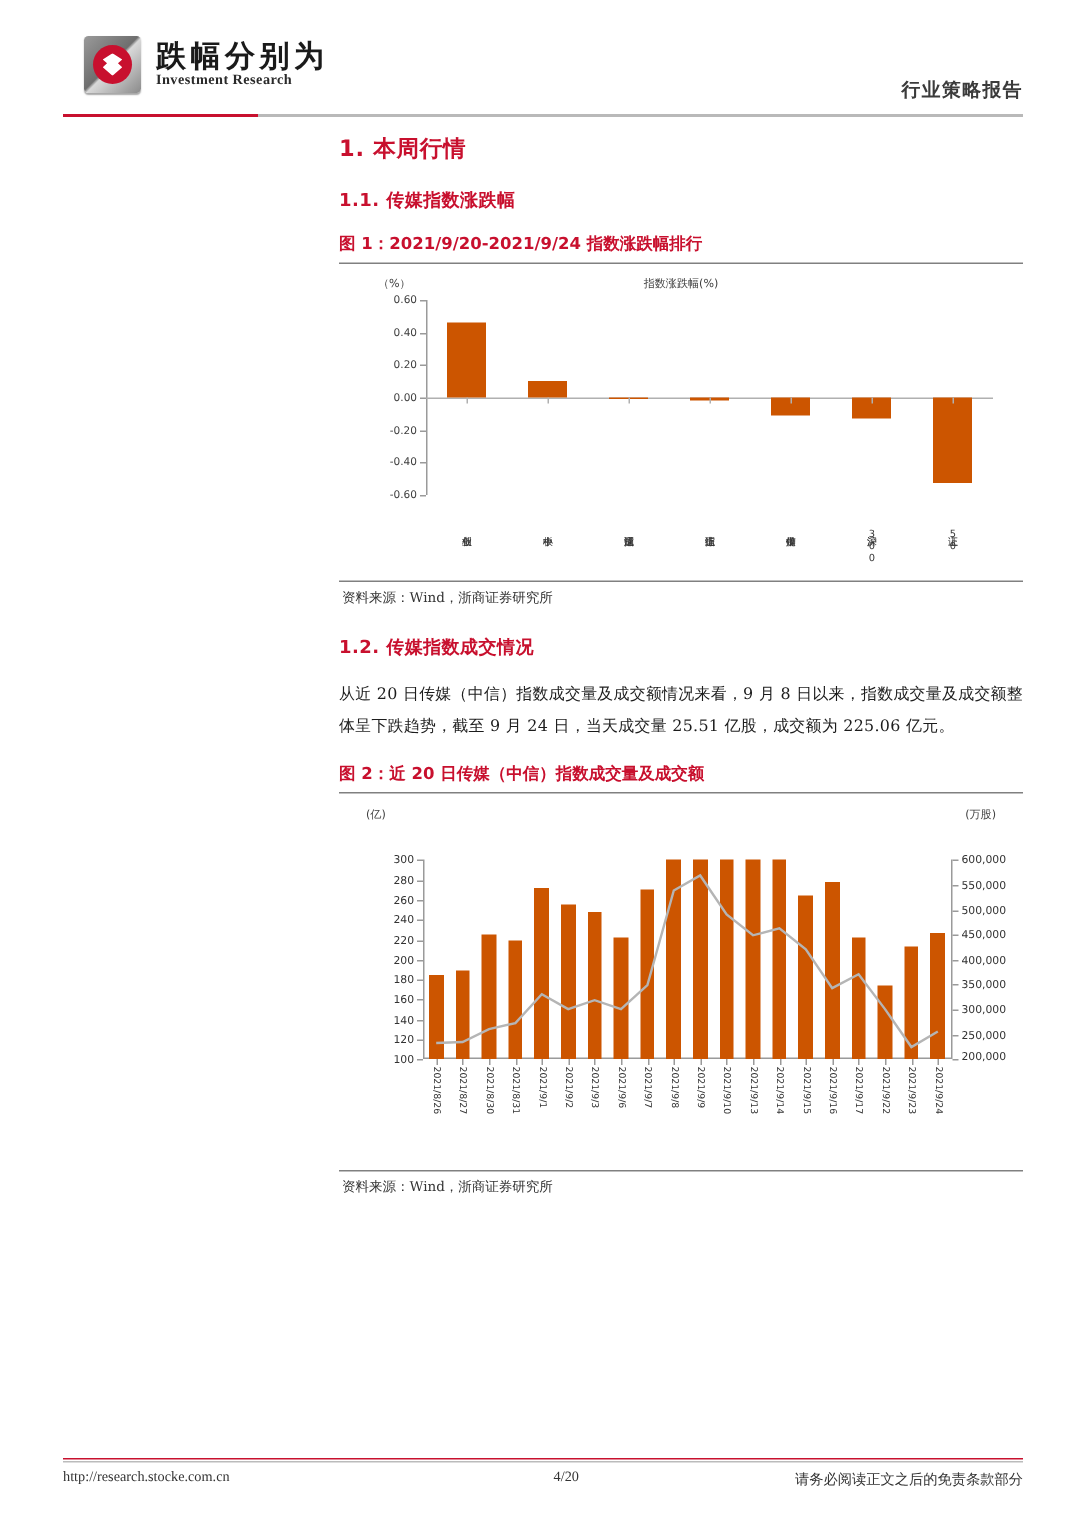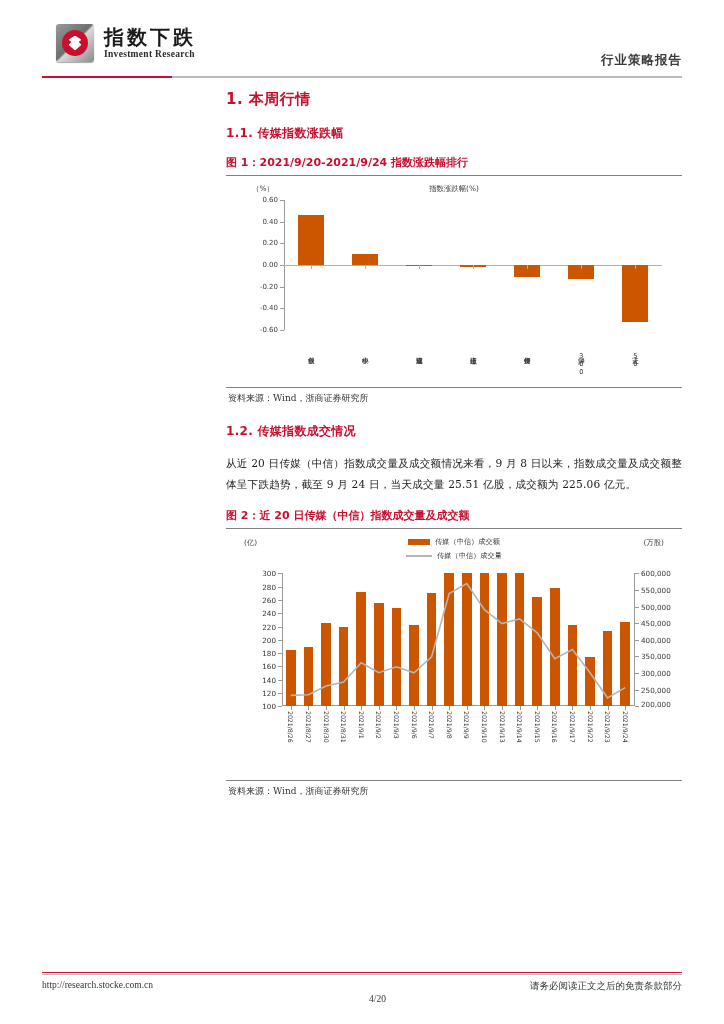--- a/index.html
+++ b/index.html
@@ -183,38 +183,38 @@
 
   
   .footer { position:absolute; left:0; bottom:0; width:724px; height:62px; }
   .footer-rule { position:absolute; left:42px; top:10px; width:640px; height:1px; background:#c8102e; }
   .footer-rule2 { position:absolute; left:42px; top:12px; width:640px; height:1px; background:#bbb; }
   .f-left {
     position:absolute; left:42px; top:18px;
     font-family:"Liberation Serif",serif; font-size:9.5px; color:#333;
   }
   .f-mid {
-    position:absolute; left:0; right:0; top:32px; text-align:center;
+    position:absolute; left:0; right:0; top:18px; text-align:center;
     font-family:"Liberation Serif",serif; font-size:9.5px; color:#333;padding-left:31px;
   }
   .f-right {
     position:absolute; right:42px; top:18px;
     font-family:"DejaVu Serif",serif; font-size:9.5px; color:#333;
   }
 </style>
 </head>
 <body>
 
 <div class="page-header">
   <div class="logo-block">
     <div class="logo-mark">
       <div class="swirl"></div>
     </div>
     <div class="logo-text">
-      <div class="logo-cn">指数下跌</div>
+      <div class="logo-cn">跌幅分别为</div>
       <div class="logo-en">Investment Research</div>
     </div>
   </div>
   <div class="header-doctype">行业策略报告</div>
   <div class="header-rule"></div>
   <div class="header-rule-red"></div>
 </div>
 
 <div class="content">
 
@@ -282,30 +282,20 @@
   <h2 class="sub" style="margin-top:18px">1.2. 传媒指数成交情况</h2>
 
   <p class="para">从近 20 日传媒（中信）指数成交量及成交额情况来看，9 月 8 日以来，指数成交量及成交额整体呈下跌趋势，截至 9 月 24 日，当天成交量 25.51 亿股，成交额为 225.06 亿元。</p>
 
   <div class="fig-title" style="margin-top:12px">图 2：近 20 日传媒（中信）指数成交量及成交额</div>
 
   <div class="fig2-box rule-top">
     <div class="chart2">
       <div class="c2-unit-l">(亿)</div>
       <div class="c2-unit-r">(万股)</div>
-      <div class="c2-legend">
-        <div class="lg-row">
-          <span class="lg-bar"></span>
-          <span>传媒（中信）成交额</span>
-        </div>
-        <div class="lg-row">
-          <span class="lg-line"></span>
-          <span>传媒（中信）成交量</span>
-        </div>
-      </div>
       <div class="c2-plot">
         <div class="c2-ax l"></div>
         <div class="c2-ax r"></div>
         <div class="c2-base"></div>
         <div id="c2-ticks-l">
             <div class="c2-tk-l" style="top: 133px;"></div>
             <div class="c2-lab-l" style="top: 133px;">100</div>
             <div class="c2-tk-l" style="top: 119.7px;"></div>
             <div class="c2-lab-l" style="top: 119.7px;">120</div>
             <div class="c2-tk-l" style="top: 106.4px;"></div>

